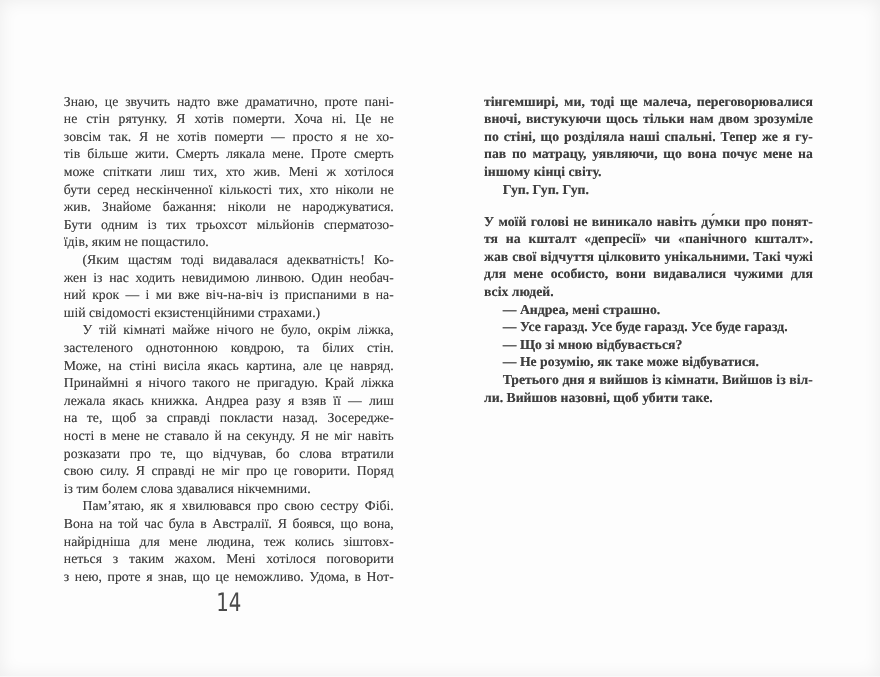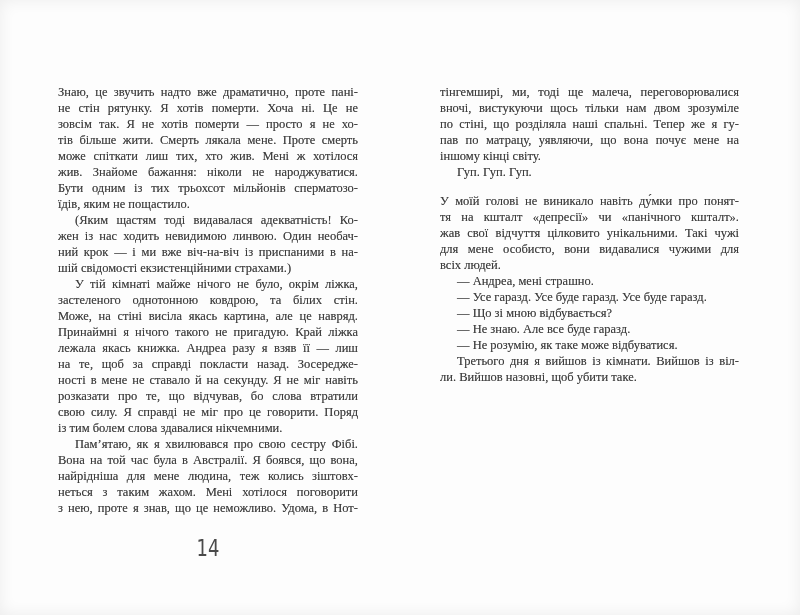--- a/index.html
+++ b/index.html
@@ -4,21 +4,21 @@
 <style>
   html,body{margin:0;padding:0;}
   body{
     width:800px;height:615px;position:relative;overflow:hidden;
     background:#fdfdfd;
     font-family:"Liberation Serif","DejaVu Serif",serif;
   }
   .spread{position:absolute;inset:0;background:#fdfdfd;}
   .column{position:absolute;top:64px;margin-top:20px;}
   #col-left{left:58px;width:300px;}
-  #col-right{left:440px;width:299px;}
+  #col-right{left:440px;width:299px;font-weight:bold;}
   .para{margin:0;}
   .para.gap{margin-top:13px;}
   .line{
     font-size:12.5px;line-height:16px;height:16px;overflow:hidden;
     color:#3e3e3e;
     text-align:justify;text-align-last:justify;
     text-shadow:0 0 .4px rgba(62,62,62,.55);
   }
   .line.last{text-align-last:left;}
   .line.indent{text-indent:17px;}
@@ -38,20 +38,21 @@
 <body>
 
 <div class="spread">
   <div class="column" id="col-left">
       <div class="para">
         <div class="line">Знаю, це звучить надто вже драматично, проте пані-</div>
         <div class="line">не стін рятунку. Я хотів померти. Хоча ні. Це не</div>
         <div class="line">зовсім так. Я не хотів померти — просто я не хо-</div>
         <div class="line">тів більше жити. Смерть лякала мене. Проте смерть</div>
         <div class="line">може спіткати лиш тих, хто жив. Мені ж хотілося</div>
+        <div class="line">бути серед нескінченної кількості тих, хто ніколи не</div>
         <div class="line">жив. Знайоме бажання: ніколи не народжуватися.</div>
         <div class="line">Бути одним із тих трьохсот мільйонів сперматозо-</div>
         <div class="line last">їдів, яким не пощастило.</div>
       </div>
       <div class="para">
         <div class="line indent">(Яким щастям тоді видавалася адекватність! Ко-</div>
         <div class="line">жен із нас ходить невидимою линвою. Один необач-</div>
         <div class="line">ний крок — і ми вже віч-на-віч із приспаними в на-</div>
         <div class="line last">шій свідомості екзистенційними страхами.)</div>
       </div>
@@ -96,23 +97,20 @@
       <div class="para">
         <div class="line indent last">— Андреа, мені страшно.</div>
       </div>
       <div class="para">
         <div class="line indent last">— Усе гаразд. Усе буде гаразд. Усе буде гаразд.</div>
       </div>
       <div class="para">
         <div class="line indent last">— Що зі мною відбувається?</div>
       </div>
       <div class="para">
-        <div class="line indent last">— Не знаю. Але все буде гаразд.</div>
-      </div>
-      <div class="para">
         <div class="line indent last">— Не розумію, як таке може відбуватися.</div>
       </div>
       <div class="para">
         <div class="line indent">Третього дня я вийшов із кімнати. Вийшов із віл-</div>
         <div class="line last">ли. Вийшов назовні, щоб убити таке.</div>
       </div>
     </div>
   <div class="pagenum">14</div>
 </div>
 <div class="vignette"></div>

